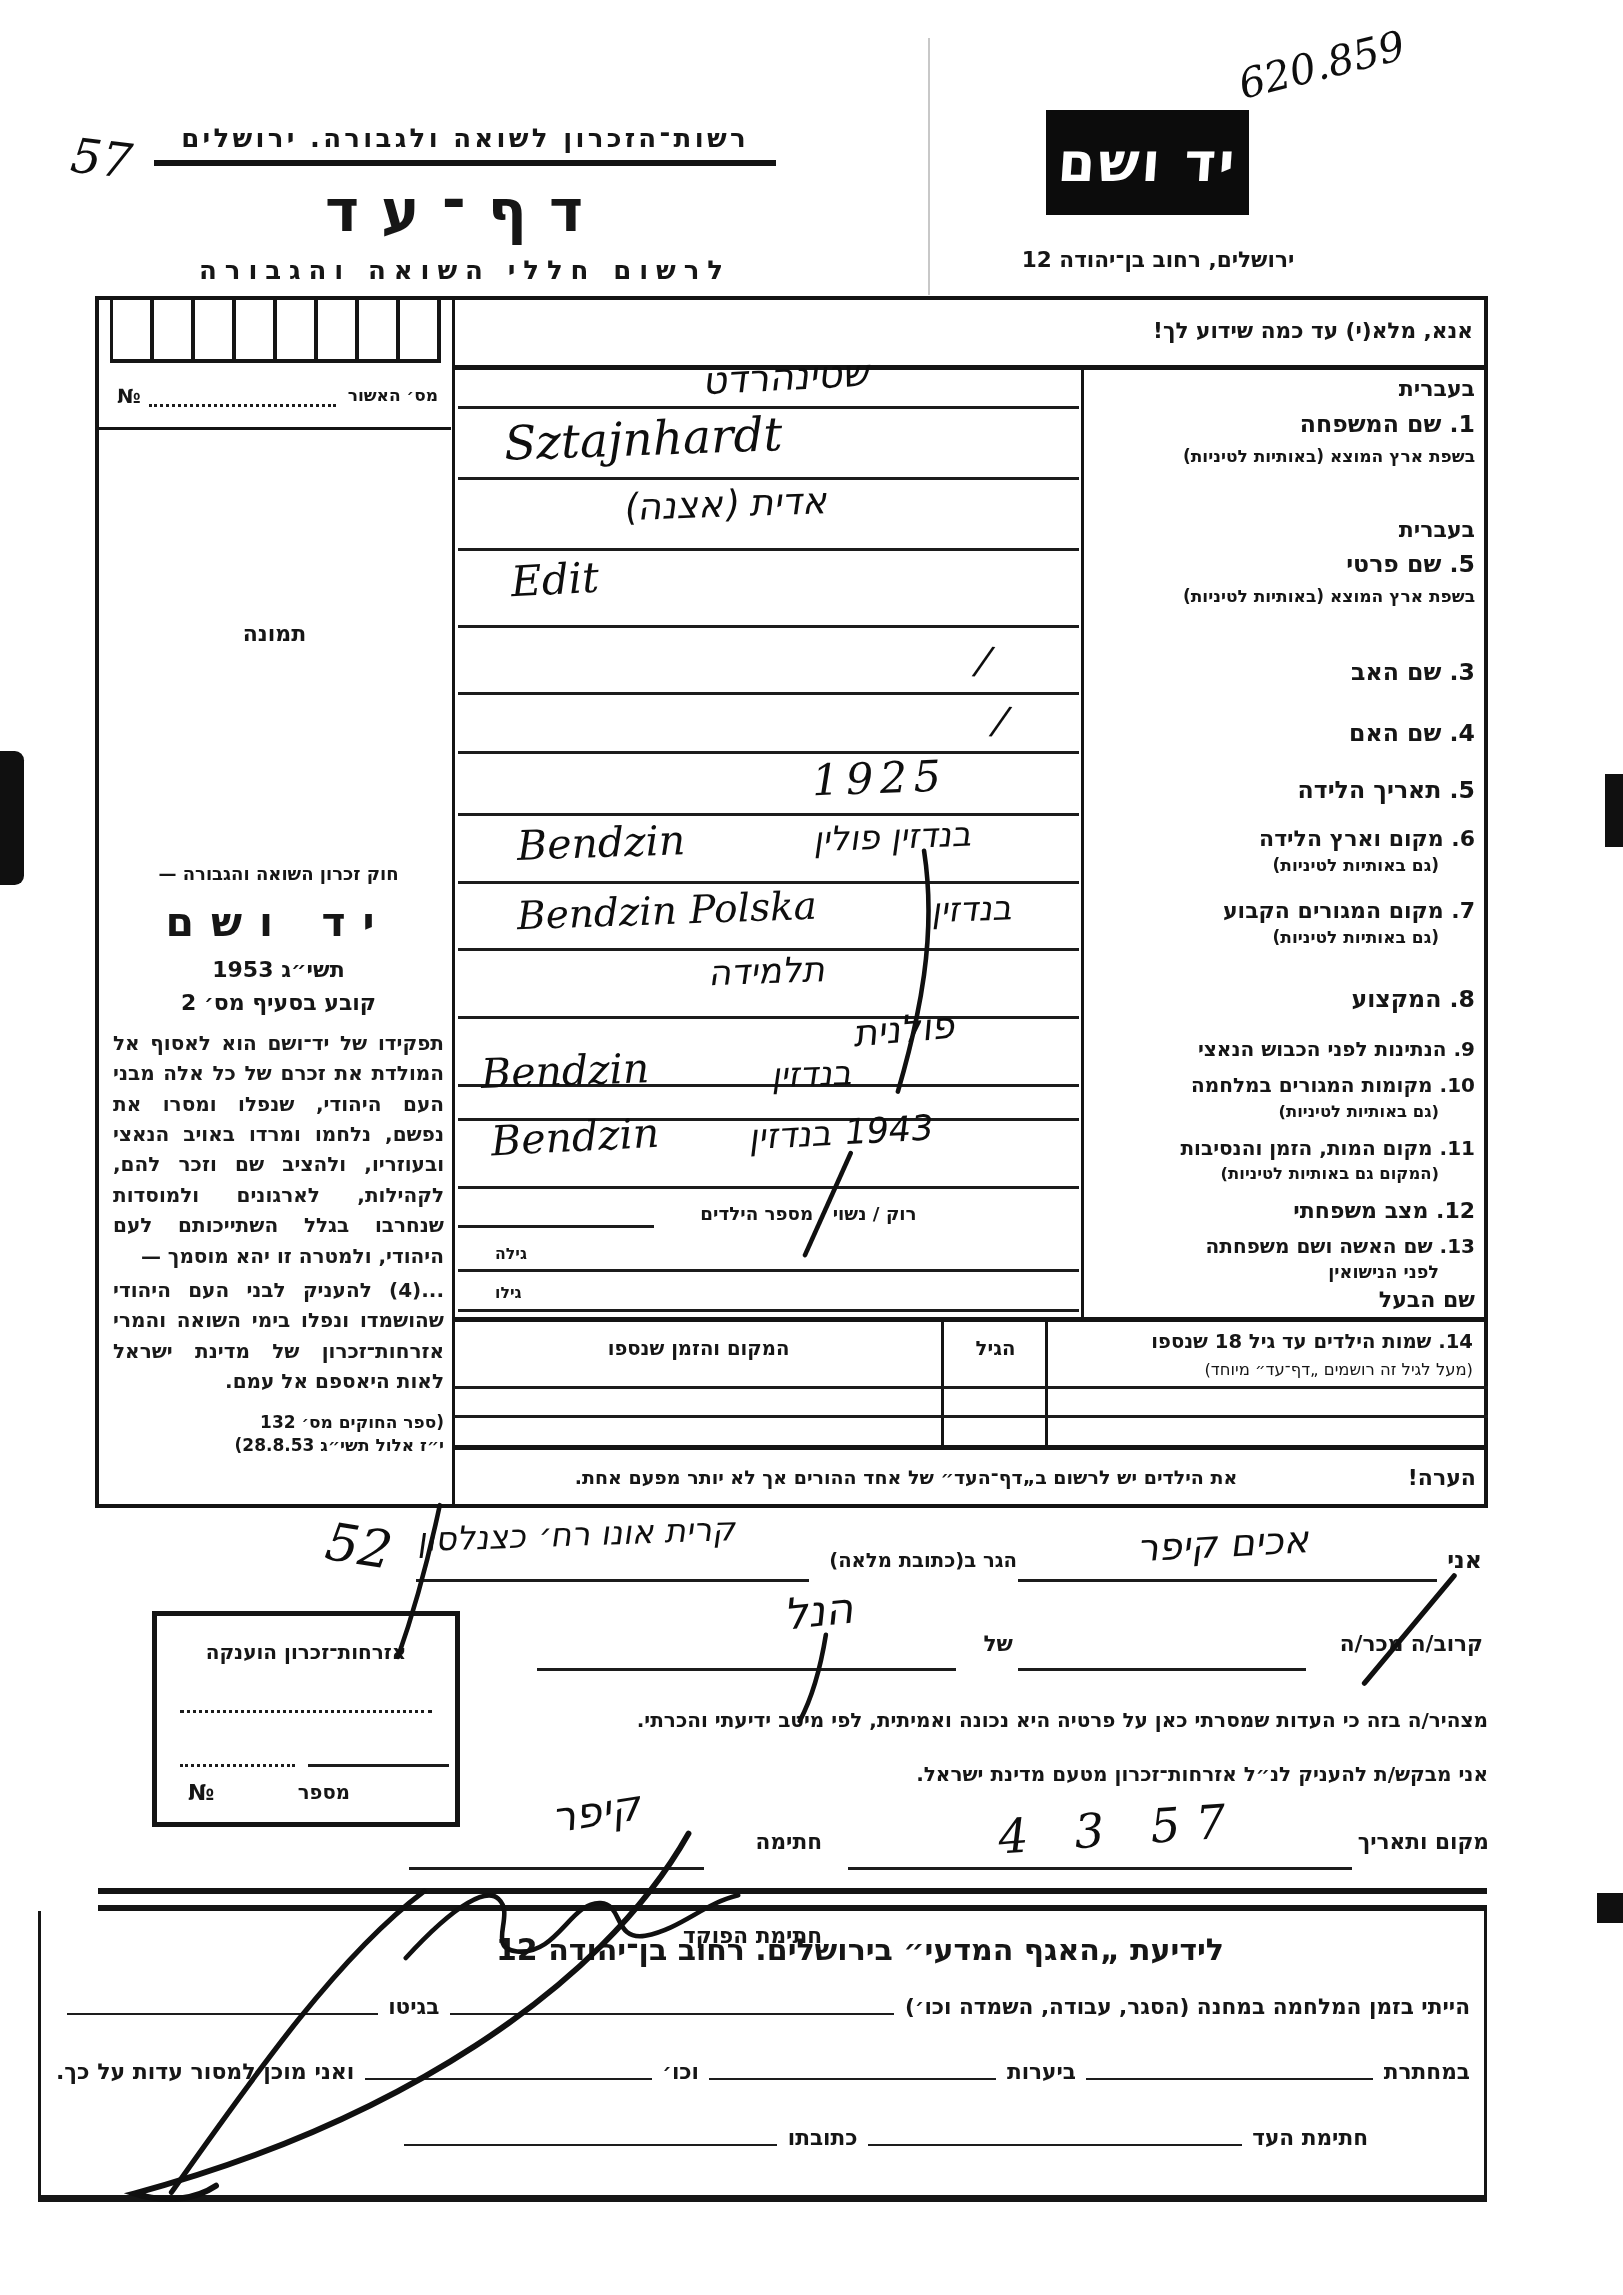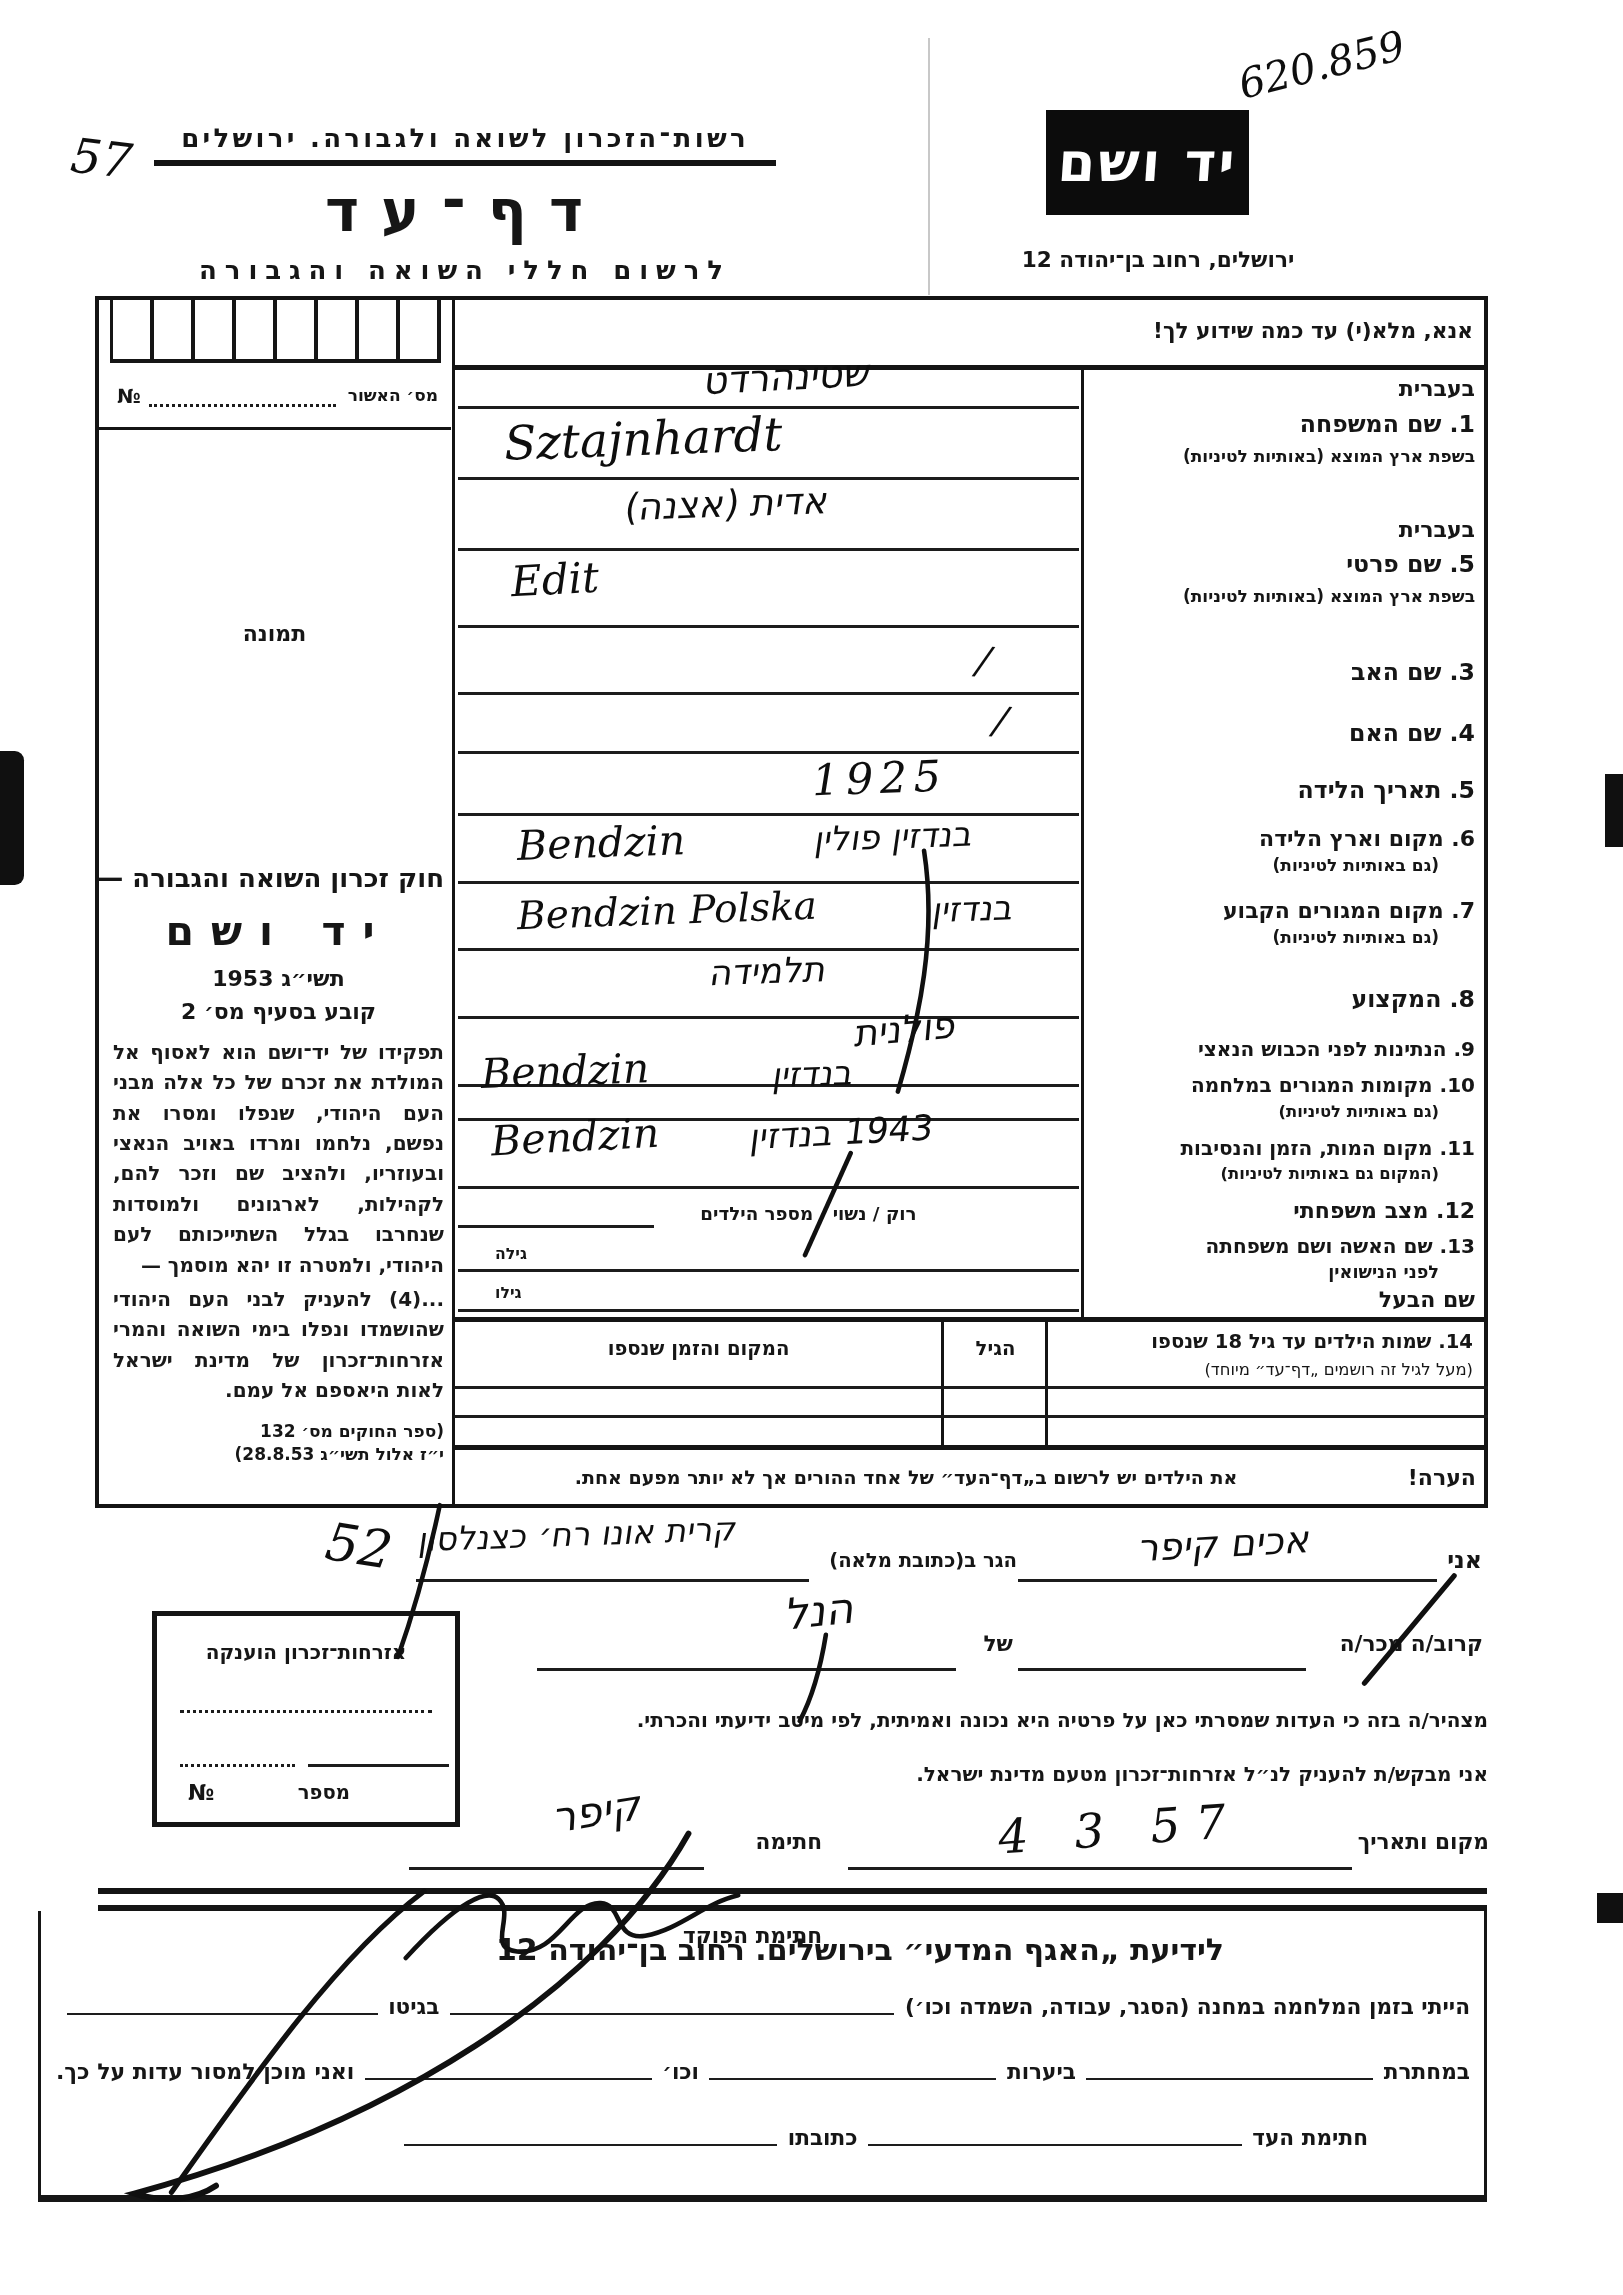--- a/index.html
+++ b/index.html
@@ -52,21 +52,21 @@
   <div class="abs lbl rtl" style="left:1100px;top:318px;width:373px;font-size:21.6px;">אנא, מלא(י) עד כמה שידוע לך!</div>
 
   <div class="abs" style="left:110px;top:300px;width:331px;height:63px;border-bottom:4.6px solid #151515;background:repeating-linear-gradient(to left,#151515 0 3.9px,transparent 3.9px 41px);"></div>
   <div class="abs lbl rtl" style="left:340px;top:385px;width:98px;font-size:17px;">מס׳ האשור</div>
   <div class="abs lbl" style="left:117px;top:385px;font-size:19.6px;">№</div>
   <div class="abs dotted" style="left:149px;top:386px;width:187px;height:21px;"></div>
   <div class="abs bar" style="left:98px;top:427px;width:353px;height:2.6px;"></div>
   <div class="abs lbl rtl" style="left:209px;top:621px;width:131px;text-align:center;font-size:22px;">תמונה</div>
 
   <div class="abs rtl" style="left:113px;top:863px;width:331px;text-align:center;">
-    <div class="lbl" style="font-size:26px;">חוק זכרון השואה והגבורה —</div>
+    <div class="lbl" style="font-size:18px;">חוק זכרון השואה והגבורה —</div>
     <div class="lbl" style="font-size:41px;letter-spacing:17px;margin-top:14.4px;">יד ושם</div>
     <div class="lbl" style="font-size:22px;margin-top:10.5px;">תשי״ג 1953</div>
     <div class="lbl" style="font-size:22px;margin-top:7.9px;">קובע בסעיף מס׳ 2</div>
     <div class="wrap" style="font-size:20px;font-weight:bold;line-height:1.52;text-align:justify;margin-top:13px;">תפקידו של יד־ושם הוא לאסוף אל המולדת את זכרם של כל אלה מבני העם היהודי, שנפלו ומסרו את נפשם, נלחמו ומרדו באויב הנאצי ובעוזריו, ולהציב שם וזכר להם, לקהילות, לארגונים ולמוסדות שנחרבו בגלל השתייכותם לעם היהודי, ולמטרה זו יהא מוסמך —</div>
     <div class="wrap" style="font-size:20px;font-weight:bold;line-height:1.52;text-align:justify;margin-top:3.9px;">...(4) להעניק לבני העם היהודי שהושמדו ונפלו בימי השואה והמרי אזרחות־זכרון של מדינת ישראל לאות היאספם אל עמם.</div>
     <div class="lbl" style="font-size:17px;margin-top:15.7px;text-align:right;">(ספר החוקים מס׳ 132</div>
     <div class="lbl" style="font-size:17px;margin-top:2.6px;text-align:right;">י״ז אלול תשי״ג 28.8.53)</div>
   </div>
 
   <div class="abs lbl rtl" style="left:1092px;top:376px;width:383px;font-size:22px;">בעברית</div>

